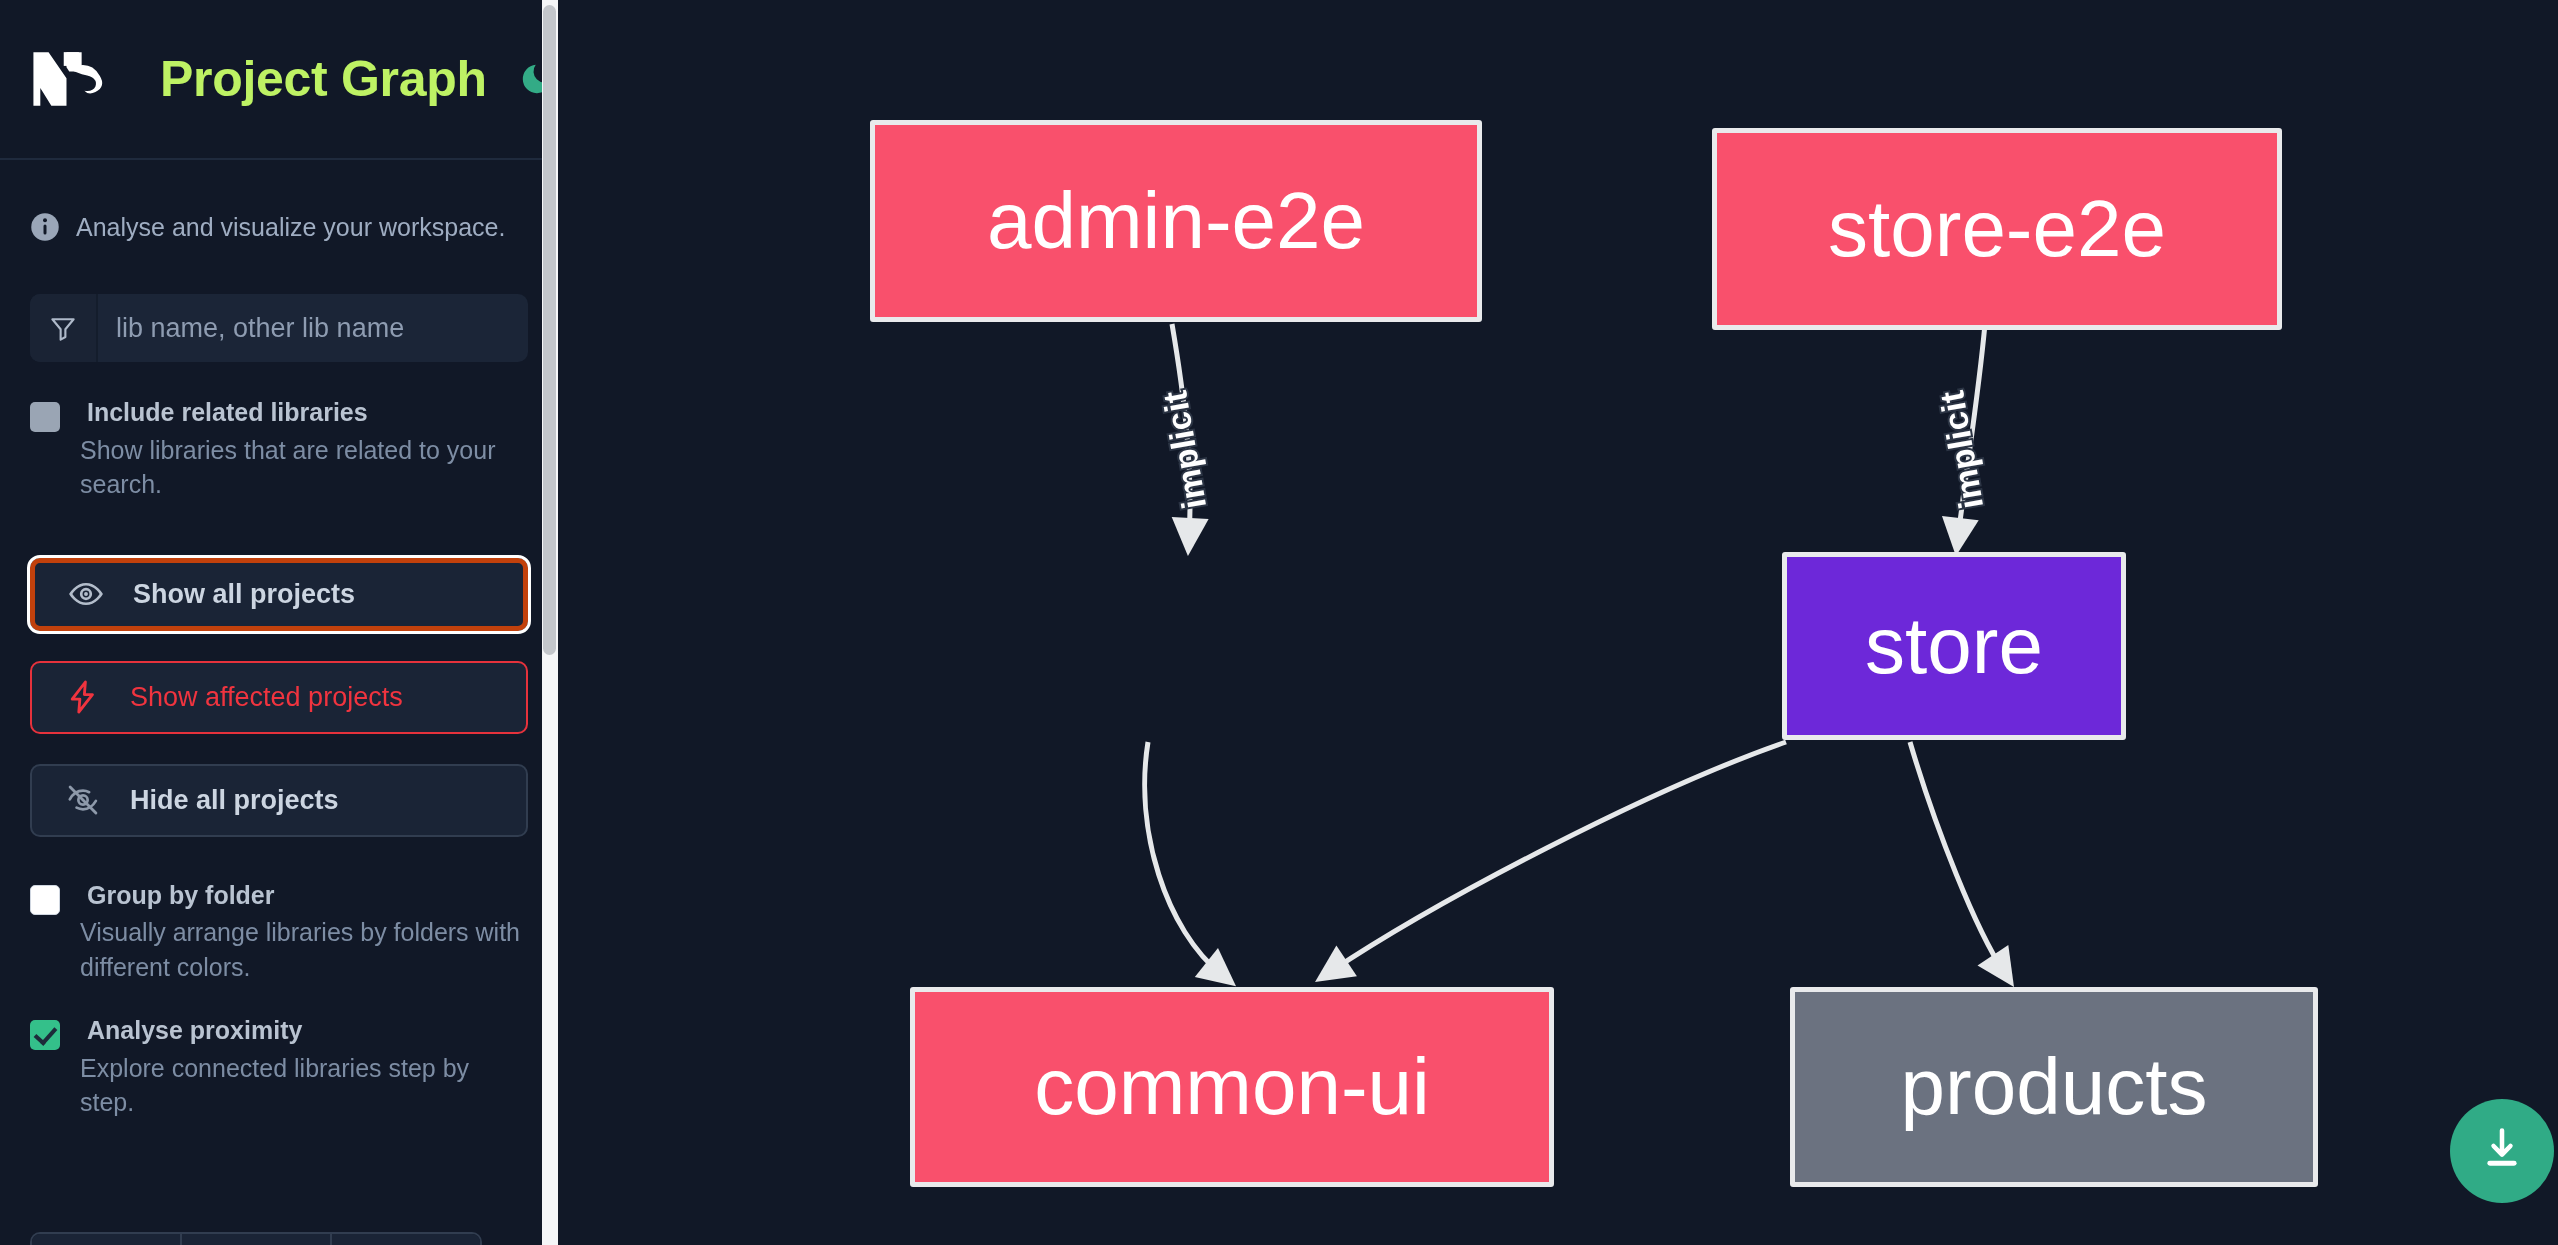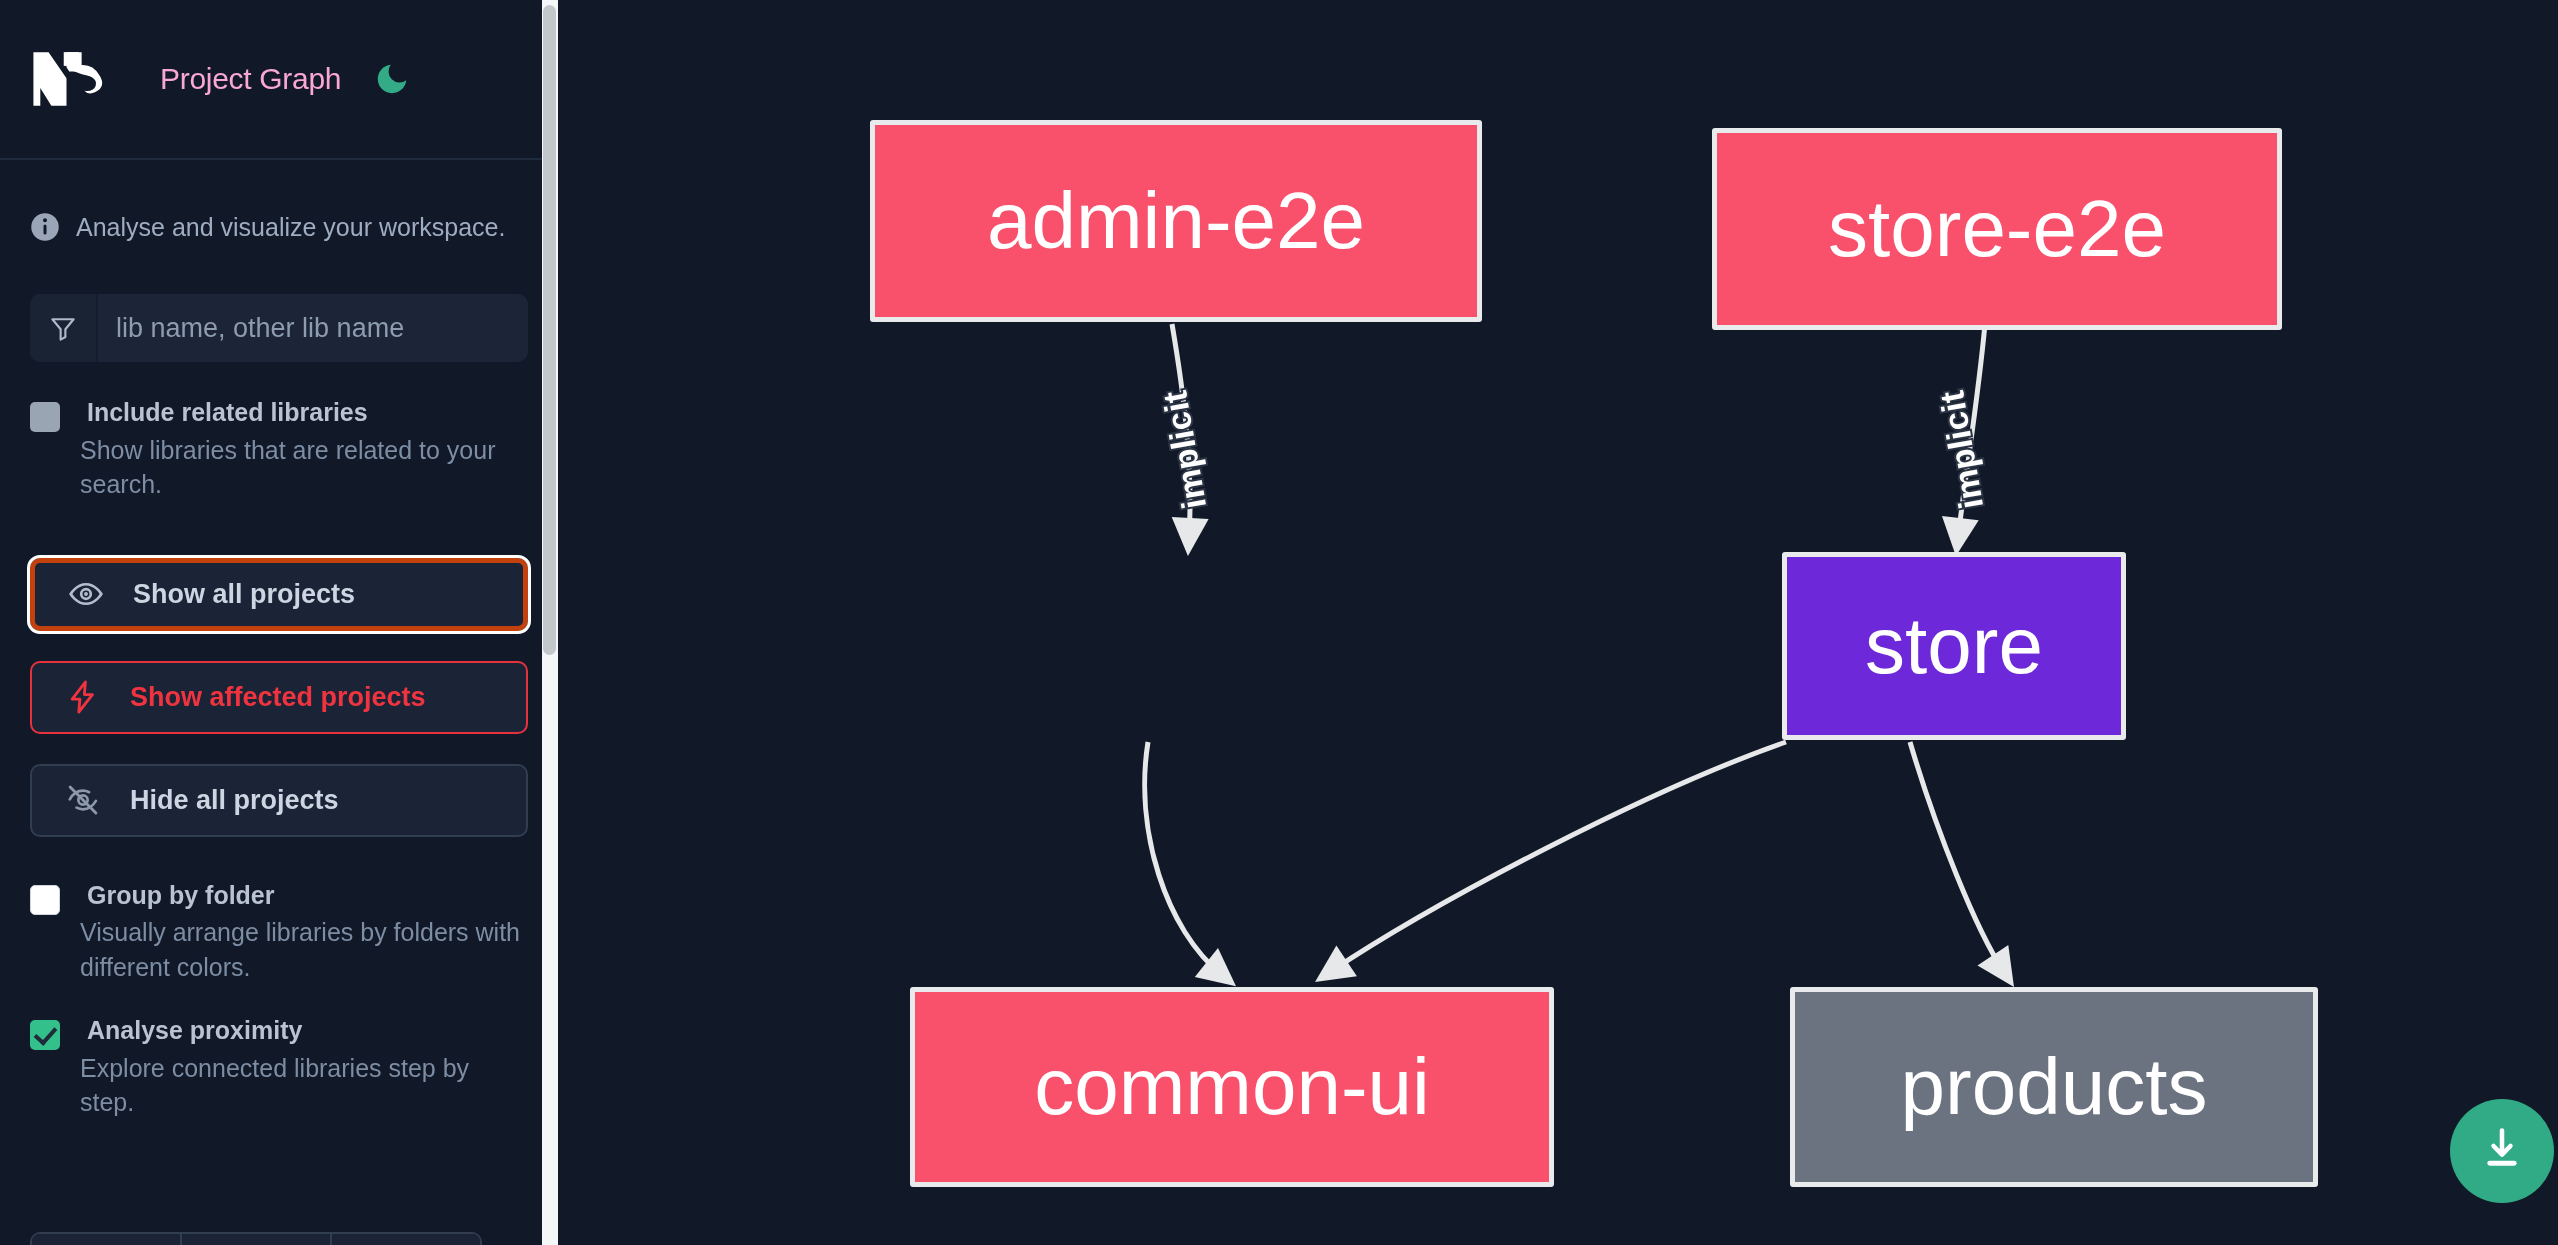--- a/index.html
+++ b/index.html
@@ -39,23 +39,23 @@
     box-sizing: border-box;
     border-bottom: 2px solid #1f2a3d;
   }
   .nx-logo {
     width: 84px;
     height: 62px;
     flex: 0 0 84px;
     margin-right: 46px;
   }
   .app-title {
-    font-size: 30px;
-    font-weight: 400;
-    color: #f9a8d4;
+    font-size: 50px;
+    font-weight: 700;
+    color: #bef264;
     letter-spacing: -0.3px;
     white-space: nowrap;
   }
   .theme-toggle {
     margin-left: 30px;
     width: 42px;
     height: 42px;
     display: flex;
     align-items: center;
     justify-content: center;
@@ -186,21 +186,21 @@
     font-weight: 700;
     color: #ccd5e1;
     white-space: nowrap;
   }
   .act-btn.focused {
     border: 5px solid #c2410c;
     outline: 3px solid #ffffff;
     outline-offset: 0px;
   }
   .act-btn.danger { border: 2px solid #e6323c; }
-  .act-btn.danger .lbl { color: #f0343f; font-weight: 700; }
+  .act-btn.danger .lbl { color: #f0343f; font-weight: 400; }
 
   .bottom-group {
     position: absolute;
     left: 30px;
     top: 1232px;
     width: 448px;
     height: 60px;
     display: flex;
     border: 2px solid #313d50;
     border-radius: 10px 10px 0 0;

